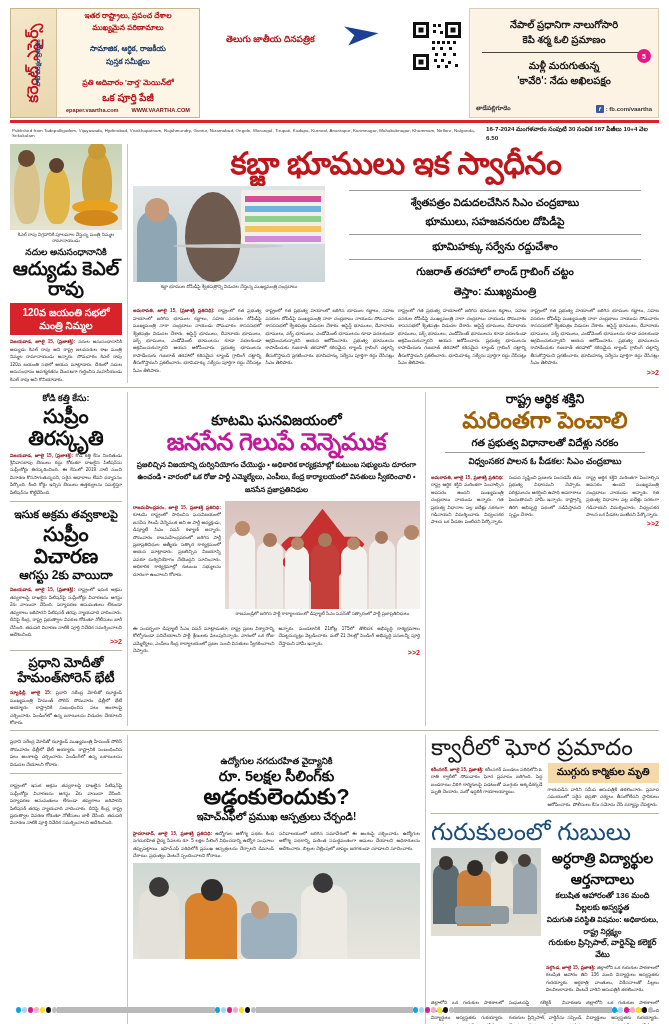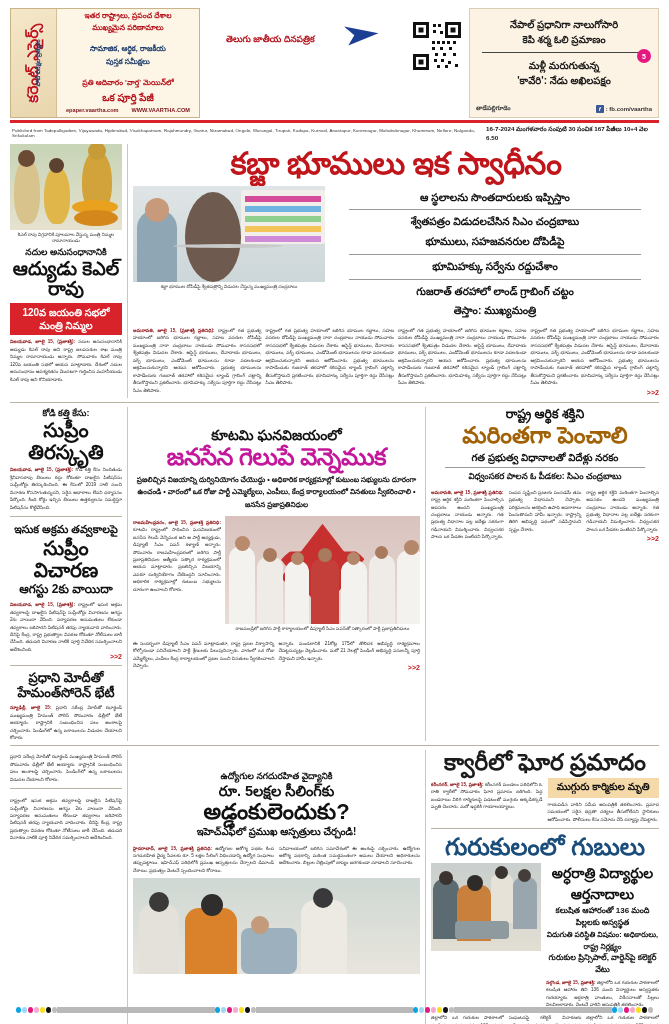--- a/index.html
+++ b/index.html
@@ -94,21 +94,21 @@
   .three > div { flex:1; }
 
   
   .r-kicker { font-size:12.5px; color:#111; font-weight:bold; text-align:center; line-height:1.25; }
   .r-head-green { font-size:23px; color:#a16207; font-weight:bold; text-align:center; line-height:1.1; }
   .r-sub { font-size:10px; color:#111; font-weight:bold; text-align:center; line-height:1.5; padding-top:2px; }
   .r-sub2 { font-size:8.6px; color:#111; font-weight:bold; text-align:center; line-height:1.5; }
   .two { display:flex; gap:5px; padding-top:3px; }
   .two > div { flex:1; }
   .tan-badge { background:#f6d9a8; color:#111; font-size:10px; font-weight:bold; text-align:center; padding:3px; }
-  .g-head { font-size:24px; color:#1b4d7a; font-weight:bold; text-align:center; line-height:1.1; }
+  .g-head { font-size:24px; color:#1b4d7a; font-weight:normal; text-align:left; line-height:1.1; }
   .g-sub { font-size:14px; color:#111; font-weight:bold; text-align:center; line-height:1.5; }
   .photo.p-guru { height: 88px; }
   .photo.p-emp  { height: 96px; }
 
   .m-q-kicker { font-size:9px; color:#111; font-weight:bold; text-align:center; line-height:1.4; }
   .m-q-mid { font-size:14.5px; color:#111; font-weight:bold; text-align:center; line-height:1.2; }
   .m-q-big { font-size:22px; color:#111; font-weight:bold; text-align:center; line-height:1.1; }
   .m-q-small { font-size:10px; color:#111; font-weight:bold; text-align:center; line-height:1.4; }
 
   
@@ -247,21 +247,20 @@
             <span class="mar" style="left:112px;top:10px;width:76px;height:6px;background:#d34d9a;border-radius:0"></span>
             <span class="mar" style="left:112px;top:20px;width:76px;height:6px;background:#6fb4e0;border-radius:0"></span>
             <span class="mar" style="left:112px;top:30px;width:76px;height:6px;background:#8fd08f;border-radius:0"></span>
             <span class="mar" style="left:112px;top:40px;width:76px;height:6px;background:#f2c45a;border-radius:0"></span>
             <span class="mar" style="left:112px;top:50px;width:76px;height:6px;background:#cf8bd8;border-radius:0"></span>
             <span class="mar" style="left:40px;top:58px;width:110px;height:4px;background:#c9c9c9"></span>
           </div>
           <div class="cap">కబ్జా భూముల దోపిడీపై శ్వేతపత్రాన్ని విడుదల చేస్తున్న ముఖ్యమంత్రి చంద్రబాబు</div>
         </div>
         <div style="flex:1" class="sub-list">
-          <div class="sub-item">ఆ స్థలాలను సొంతదారులకు ఇప్పిస్తాం</div>
           <div class="sub-sep"></div>
           <div class="sub-item">శ్వేతపత్రం విడుదలచేసిన సిఎం చంద్రబాబు</div>
           <div class="sub-item">భూములు, సహజవనరుల దోపిడీపై</div>
           <div class="sub-sep"></div>
           <div class="sub-item">భూమిహక్కు సర్వేను రద్దుచేశాం</div>
           <div class="sub-sep"></div>
           <div class="sub-item">గుజరాత్ తరహాలో లాండ్ గ్రాబింగ్ చట్టం</div>
           <div class="sub-item">తెస్తాం: ముఖ్యమంత్రి</div>
         </div>
       </div>

